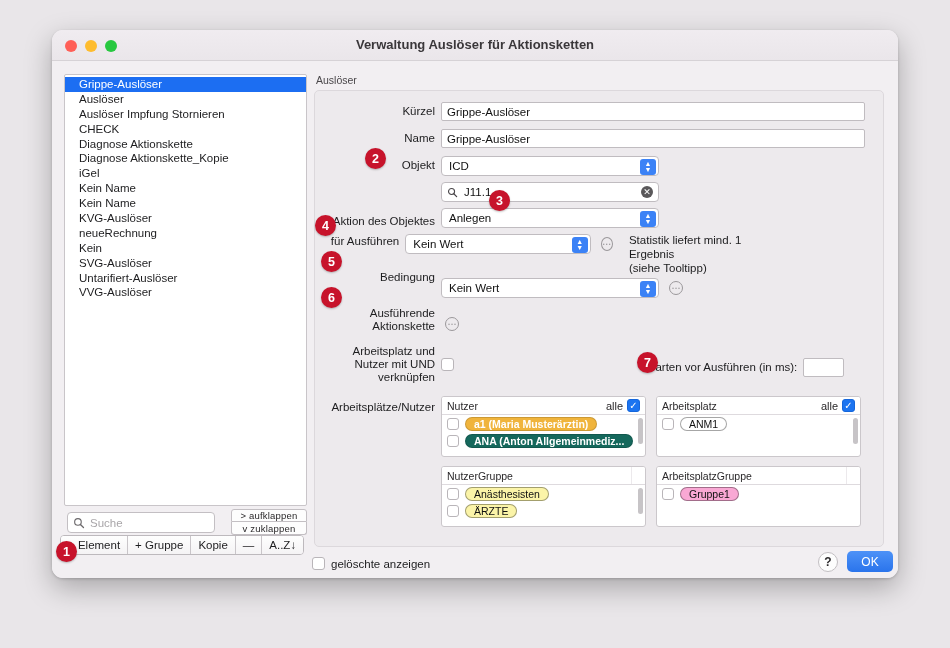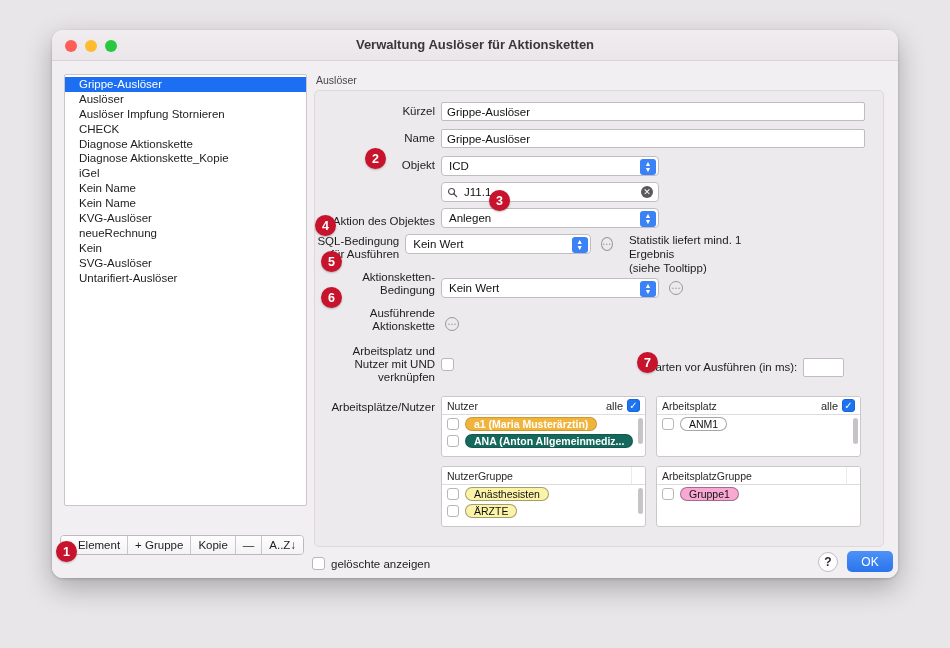--- a/index.html
+++ b/index.html
@@ -245,22 +245,36 @@
           <div class="list-row">Diagnose Aktionskette</div>
           <div class="list-row">Diagnose Aktionskette_Kopie</div>
           <div class="list-row">iGel</div>
           <div class="list-row">Kein Name</div>
           <div class="list-row">Kein Name</div>
           <div class="list-row">KVG-Auslöser</div>
           <div class="list-row">neueRechnung</div>
           <div class="list-row">Kein</div>
           <div class="list-row">SVG-Auslöser</div>
           <div class="list-row">Untarifiert-Auslöser</div>
-        </div>
-
+          <div class="list-row">VVG-Auslöser</div>
+        </div>
+
+      <div class="left-tools">
+        <div class="search-box">
+          <svg class="mag" viewBox="0 0 16 16">
+            <circle cx="6.6" cy="6.6" r="4.4" fill="none" stroke="#6b686b" stroke-width="1.5"></circle>
+            <line x1="9.9" y1="9.9" x2="14" y2="14" stroke="#6b686b" stroke-width="1.7" stroke-linecap="round"></line>
+          </svg>
+          <span class="search-ph">Suche</span>
+        </div>
+        <div class="stack-btns">
+          <div class="stack-btn">&gt; aufklappen</div>
+          <div class="stack-btn">v zuklappen</div>
+        </div>
+      </div>
     </div>
 
     <div class="seg-bar" id="seg-bar">
         <div class="seg">+ Element</div>
         <div class="seg">+ Gruppe</div>
         <div class="seg">Kopie</div>
         <div class="seg">—</div>
         <div class="seg">A..Z↓</div>
       </div>
 
@@ -306,40 +320,38 @@
             <span>Anlegen</span>
             <span class="arrows">
                 <span>▲</span>
                 <span>▼</span>
               </span>
           </div>
         </div>
 
         <div class="row" style="left:-110px; top:143px; width:560px;">
           <div class="lbl" style="width:230px; padding-top:1px;">
-            <div>SQL-Bedingung</div>
             <div>für Ausführen</div>
           </div>
           <div class="popup" style="margin-left:6px; width:218px;">
             <span>Kein Wert</span>
             <span class="arrows">
                 <span>▲</span>
                 <span>▼</span>
               </span>
           </div>
           <div class="dots-icon" style="margin-left:10px; margin-top:3px;">⋯</div>
           <div class="hint" style="margin-left:16px; margin-top:-1px;">
             <div>Statistik liefert mind. 1 Ergebnis</div>
             <div>(siehe Tooltipp)</div>
           </div>
         </div>
 
         <div class="row" style="left:-110px; top:179px; width:560px;">
           <div class="lbl" style="width:230px; padding-top:1px;">
-            <div>Aktionsketten-</div>
             <div>Bedingung</div>
           </div>
           <div class="popup" style="margin-left:6px; width:218px; margin-top:8px;">
             <span>Kein Wert</span>
             <span class="arrows">
                 <span>▲</span>
                 <span>▼</span>
               </span>
           </div>
           <div class="dots-icon" style="margin-left:10px; margin-top:11px;">⋯</div>

